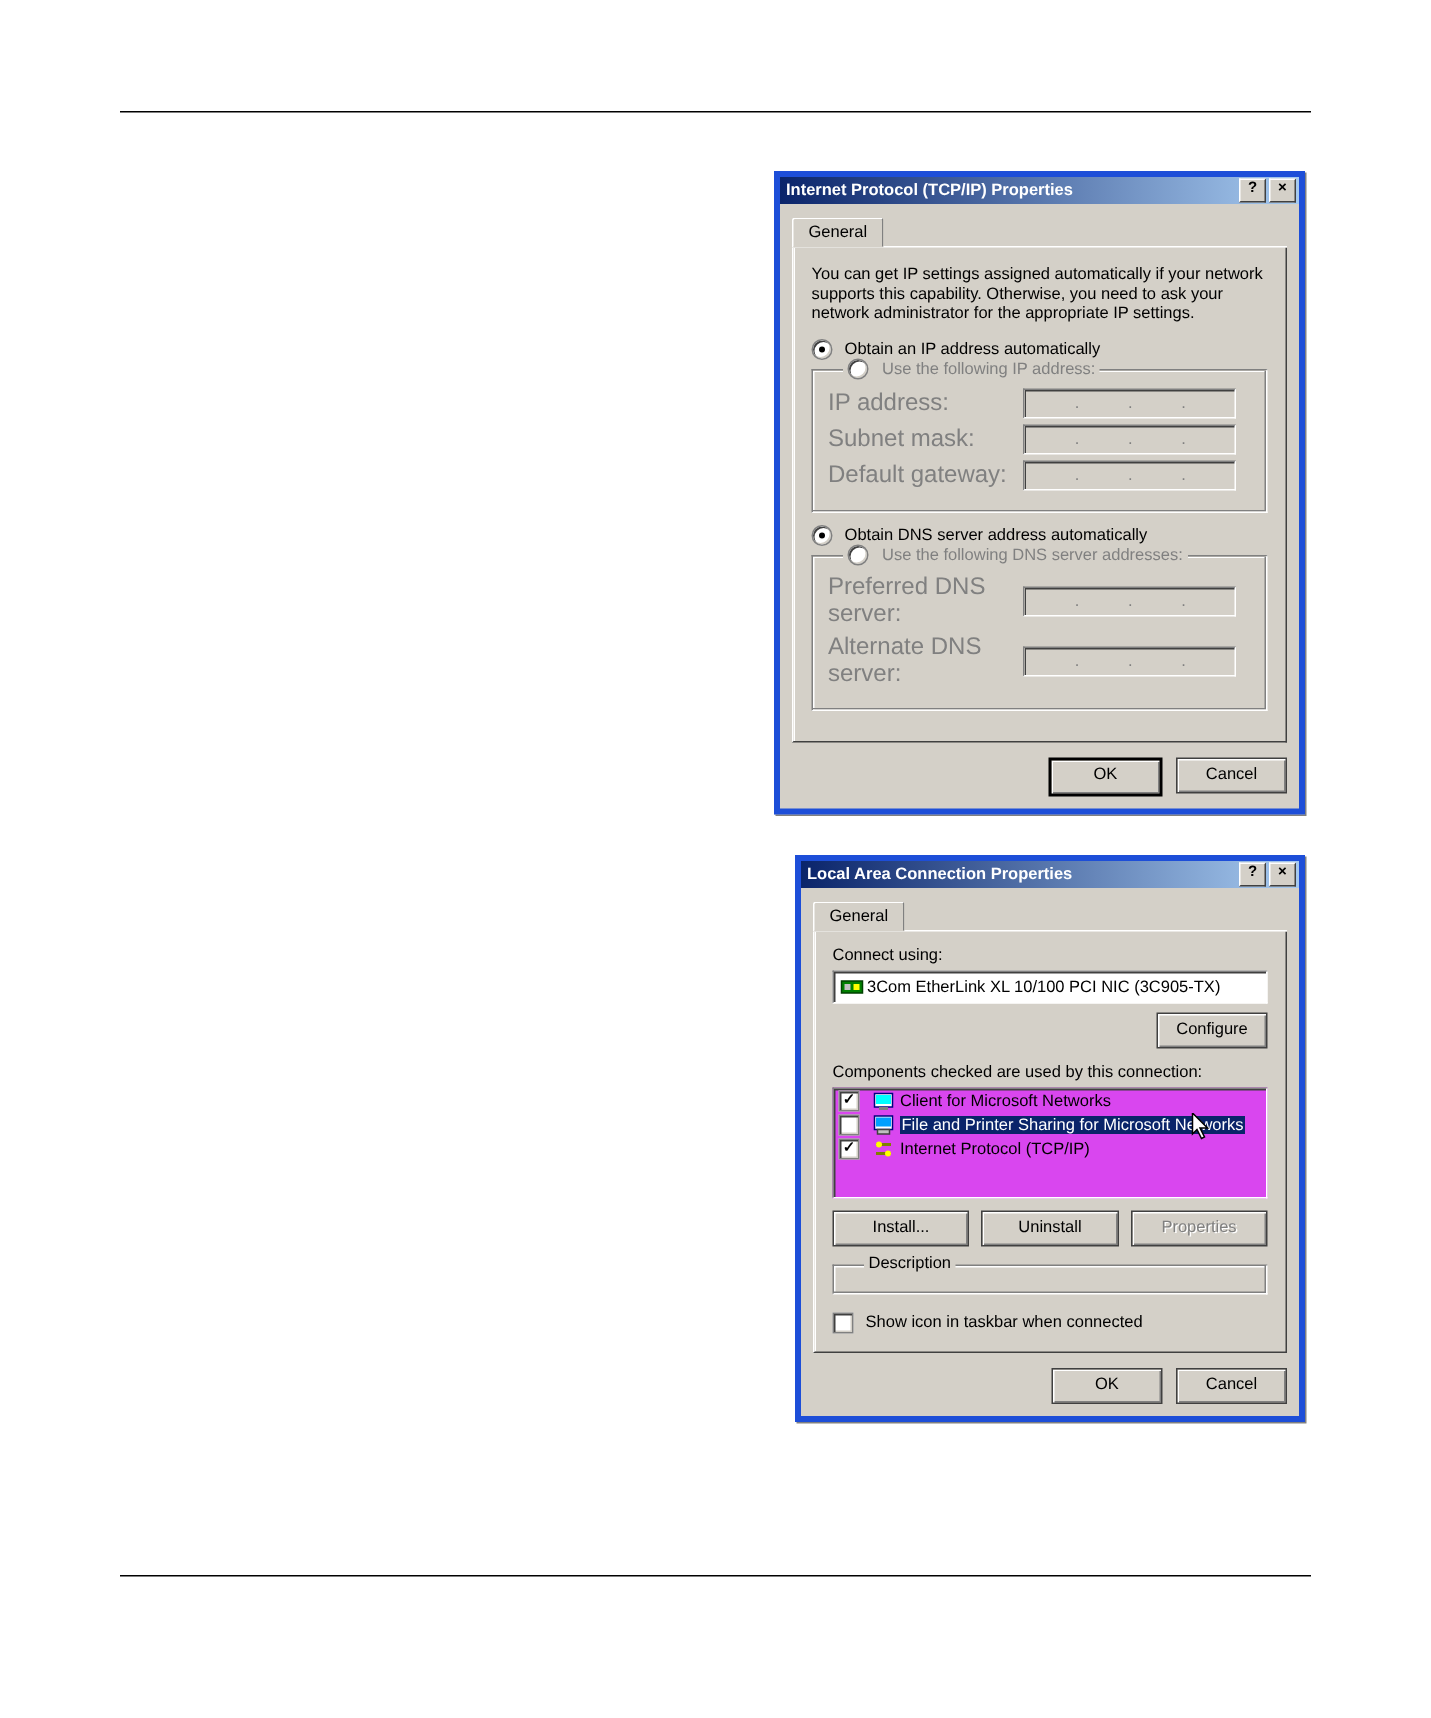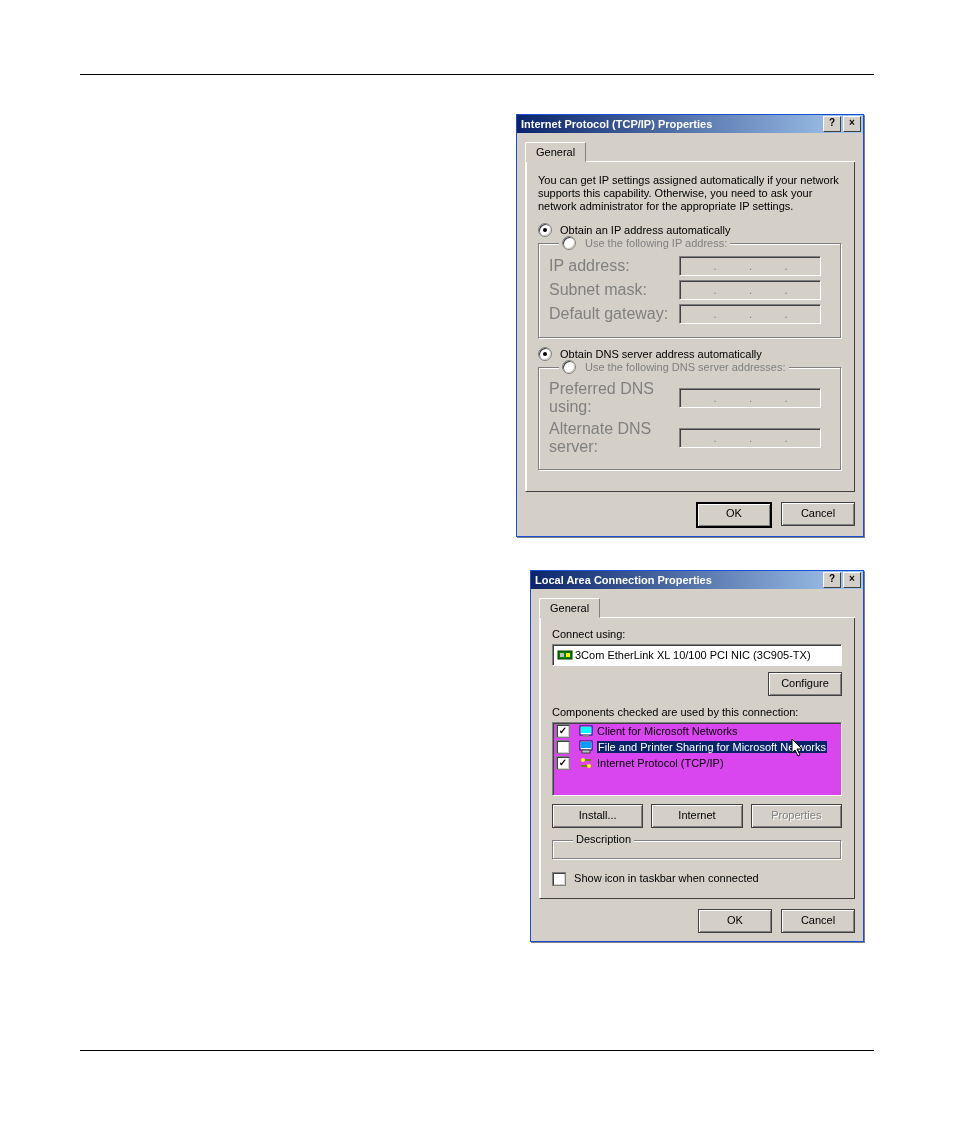--- a/index.html
+++ b/index.html
@@ -1,21 +1,21 @@
 <!DOCTYPE html>
 <html><head>
 <meta charset="utf-8">
 <style>
   html,body{margin:0;padding:0;background:#fff;font-family:"Tahoma","MS Sans Serif",Arial,sans-serif;font-size:11px;color:#000}
   .page{width:954px;height:1145px;position:relative;margin:0 auto}
   .hr{position:absolute;left:80px;right:80px;height:1px;background:#000}
   .hr.top{top:74px}
   .hr.bot{top:1050px}
 
-  .win{position:absolute;background:#d4d0c8;border:1px solid #1d4ed8;box-shadow:1px 1px 0 #808080}
+  .win{position:absolute;background:#d4d0c8;border:4px solid #1d4ed8;box-shadow:1px 1px 0 #808080}
   .titlebar{height:18px;background:linear-gradient(to right,#0a246a,#a6caf0);color:#fff;font-weight:bold;font-size:11px;display:flex;align-items:center;padding:0 2px}
   .titlebar .tt{flex:1;padding-left:2px}
   .tbtn{width:16px;height:14px;background:#d4d0c8;border:1px solid #fff;border-right-color:#404040;border-bottom-color:#404040;margin-left:2px;font-size:10px;line-height:12px;text-align:center;color:#000;font-weight:bold;font-family:"Marlett",Arial}
   .body{padding:8px}
 
   .tabstrip{height:20px;position:relative;border-bottom:1px solid #fff}
   .tab{display:inline-block;padding:3px 10px;background:#d4d0c8;border:1px solid #fff;border-right-color:#808080;border-bottom:1px solid #d4d0c8;position:relative;top:1px;border-top-left-radius:2px;border-top-right-radius:2px;font-size:11px}
   .tabpanel{border:1px solid #fff;border-left-color:#fff;border-top:none;border-right-color:#404040;border-bottom-color:#404040;background:#d4d0c8;padding:12px;box-shadow:inset 1px 0 #fff}
 
   .info{font-size:11px;line-height:13px;margin-bottom:10px}
@@ -119,21 +119,21 @@
           <span class="radio sel"></span>
           <span class="rlabel">Obtain DNS server address automatically</span>
         </div>
 
         <div class="grp">
           <div class="legend">
             <span class="radio"></span>
             <span class="rlabel dis">Use the following DNS server addresses:</span>
           </div>
           <div class="fld">
-            <span class="lab">Preferred DNS using:</span>
+            <span class="lab">Preferred DNS server:</span>
             <span class="ipbox disabled">
                 <span>.</span>
                 <span>.</span>
                 <span>.</span>
               </span>
           </div>
           <div class="fld">
             <span class="lab">Alternate DNS server:</span>
             <span class="ipbox disabled">
                 <span>.</span>
@@ -214,21 +214,21 @@
                   <circle cx="4" cy="4" r="2" fill="#ffff00"></circle>
                   <circle cx="10" cy="10" r="2" fill="#ffff00"></circle>
                 </svg>
             </span>
             <span>Internet Protocol (TCP/IP)</span>
           </div>
         </div>
 
         <div style="display:flex;gap:8px;margin-top:8px">
           <span class="btn" style="flex:1">Install...</span>
-          <span class="btn" style="flex:1">Internet</span>
+          <span class="btn" style="flex:1">Uninstall</span>
           <span class="btn dis" style="flex:1;color:#808080;text-shadow:1px 1px #fff">Properties</span>
         </div>
 
         <div class="grp" style="margin-top:12px">
           <div class="legend">Description</div>
         </div>
 
         <div style="margin-top:12px">
           <span class="chk"></span>
           <span>Show icon in taskbar when connected</span>

